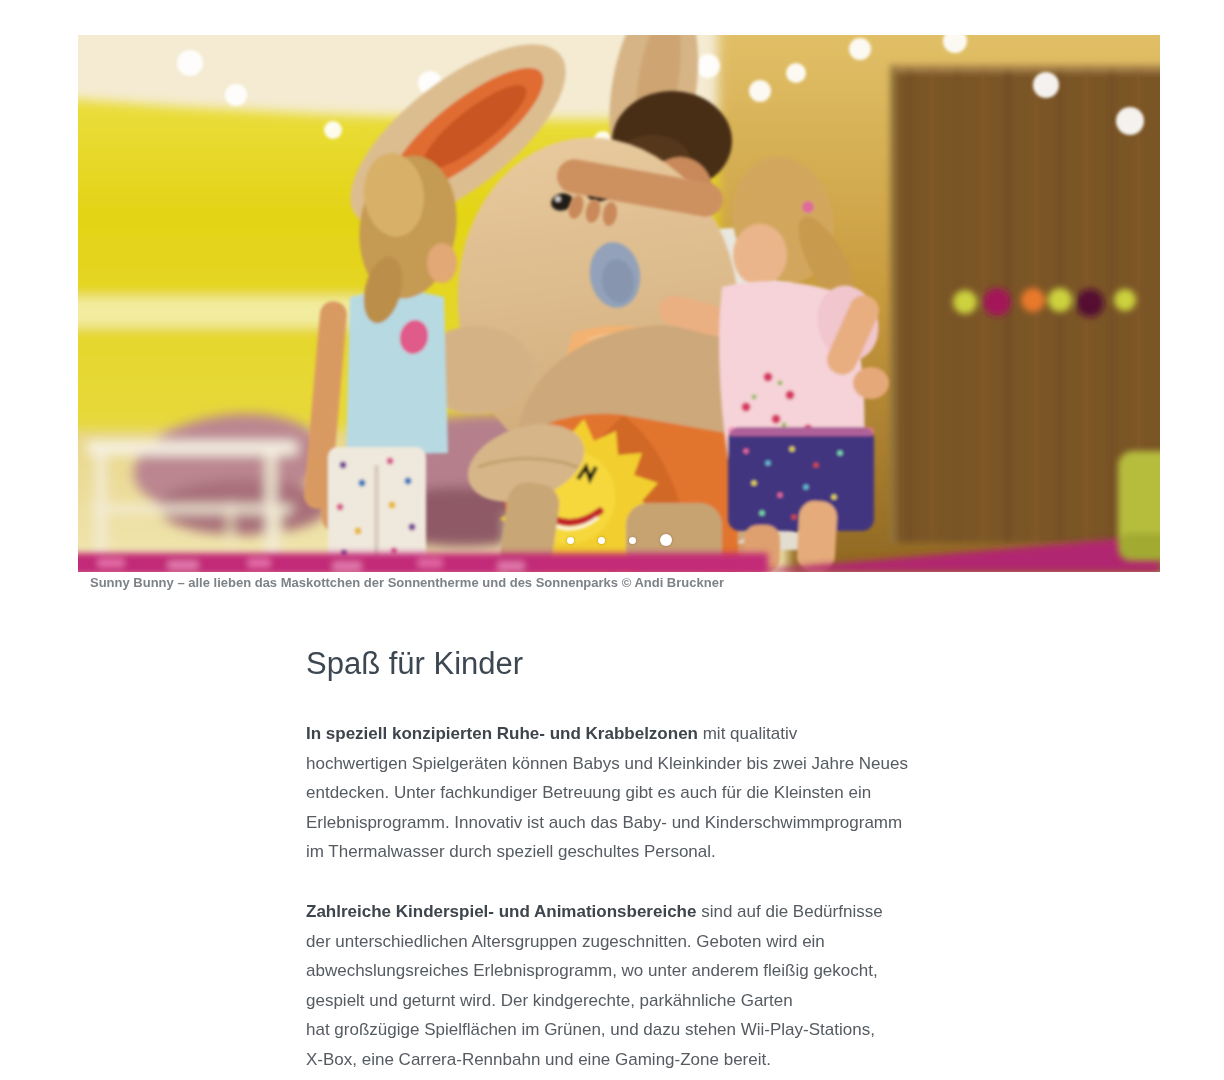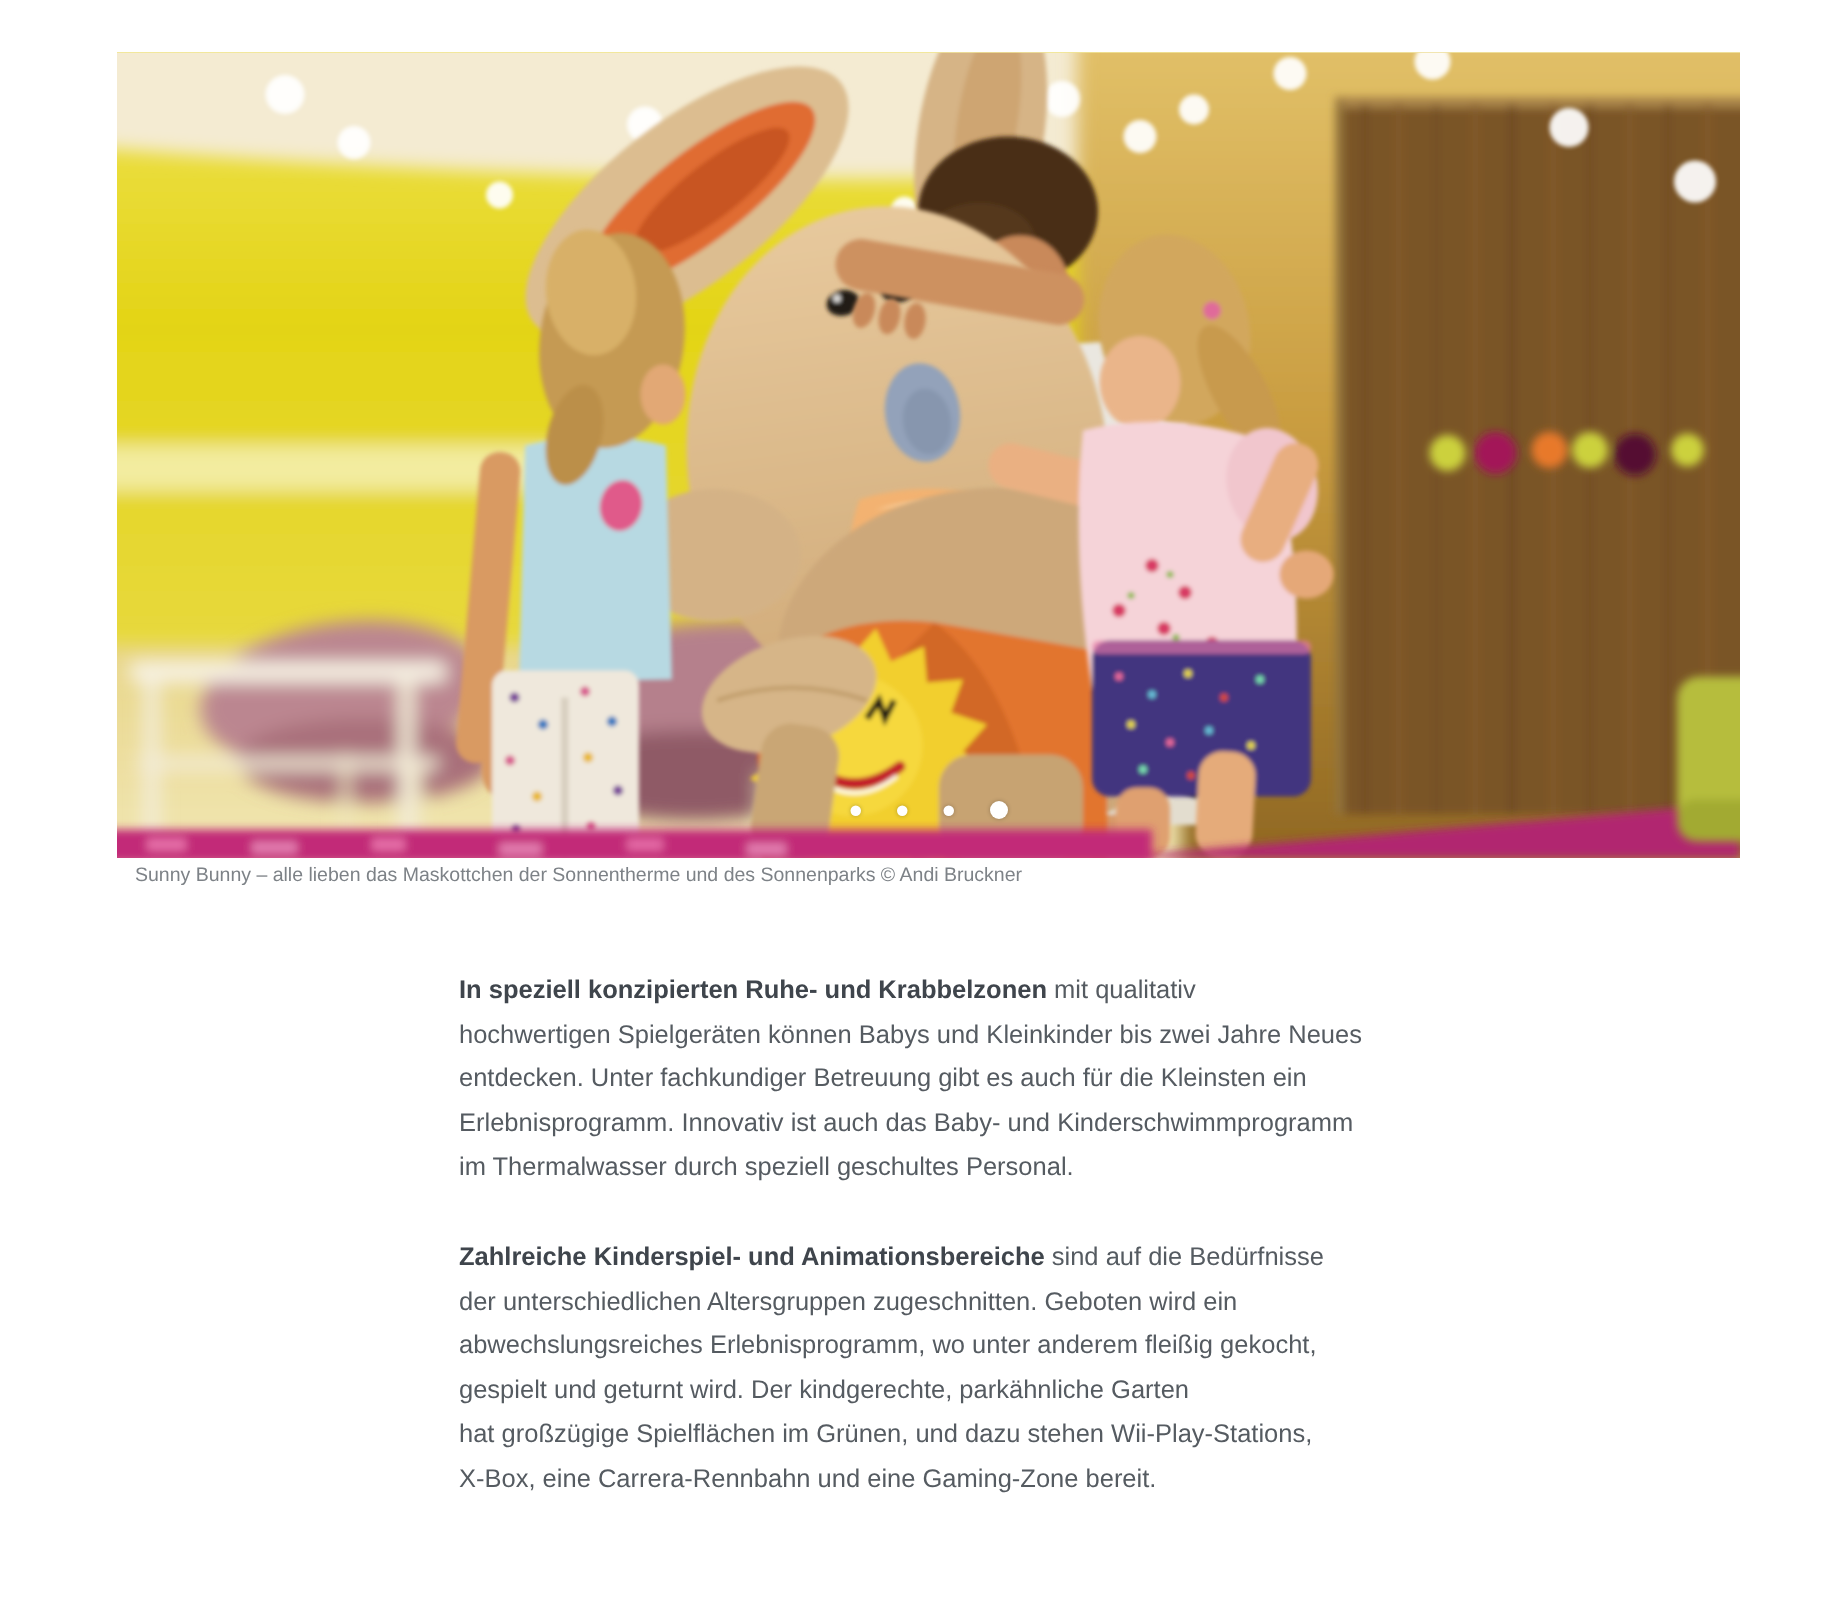--- a/index.html
+++ b/index.html
@@ -16,21 +16,21 @@
     position:absolute;left:0;right:0;bottom:26px;
     display:flex;justify-content:center;align-items:center;gap:24px;
   }
   .carousel-dots .dot{
     width:7px;height:7px;border-radius:50%;background:#ffffff;
     box-shadow:0 0 3px rgba(0,0,0,.25);cursor:pointer;flex:0 0 auto;
   }
   .carousel-dots .dot.active{width:12px;height:12px;}
   .caption{
     position:absolute;left:90px;top:574px;width:1000px;
-    font-size:13px;line-height:17px;color:#7d8287;
+    font-size:13px;line-height:17px;color:#7d8287;font-weight:bold;
   }
   .article{
     position:absolute;left:306px;top:645px;width:720px;color:#555b61;
   }
   .article h1{
     margin:0 0 37px 0;font-size:31px;line-height:37px;font-weight:300;
     color:#3d4752;letter-spacing:0;
   }
   .article p{
     margin:0 0 30px 0;font-size:17px;line-height:29.6px;
@@ -300,20 +300,21 @@
       <div class="dot"></div>
       <div class="dot"></div>
       <div class="dot"></div>
       <div class="dot active"></div>
     </div>
 </div>
 
 <div class="caption">Sunny Bunny – alle lieben das Maskottchen der Sonnentherme und des Sonnenparks © Andi Bruckner</div>
 
 <div class="article">
+  <h1>Spaß für Kinder</h1>
   <p><strong>In speziell konzipierten Ruhe- und Krabbelzonen</strong><span> mit qualitativ
 hochwertigen Spielgeräten können Babys und Kleinkinder bis zwei Jahre Neues
 entdecken. Unter fachkundiger Betreuung gibt es auch für die Kleinsten ein
 Erlebnisprogramm. Innovativ ist auch das Baby- und Kinderschwimmprogramm
 im Thermalwasser durch speziell geschultes Personal.</span></p>
   <p><strong>Zahlreiche Kinderspiel- und Animationsbereiche</strong><span> sind auf die Bedürfnisse
 der unterschiedlichen Altersgruppen zugeschnitten. Geboten wird ein
 abwechslungsreiches Erlebnisprogramm, wo unter anderem fleißig gekocht,
 gespielt und geturnt wird. Der kindgerechte, parkähnliche Garten
 hat großzügige Spielflächen im Grünen, und dazu stehen Wii-Play-Stations,

